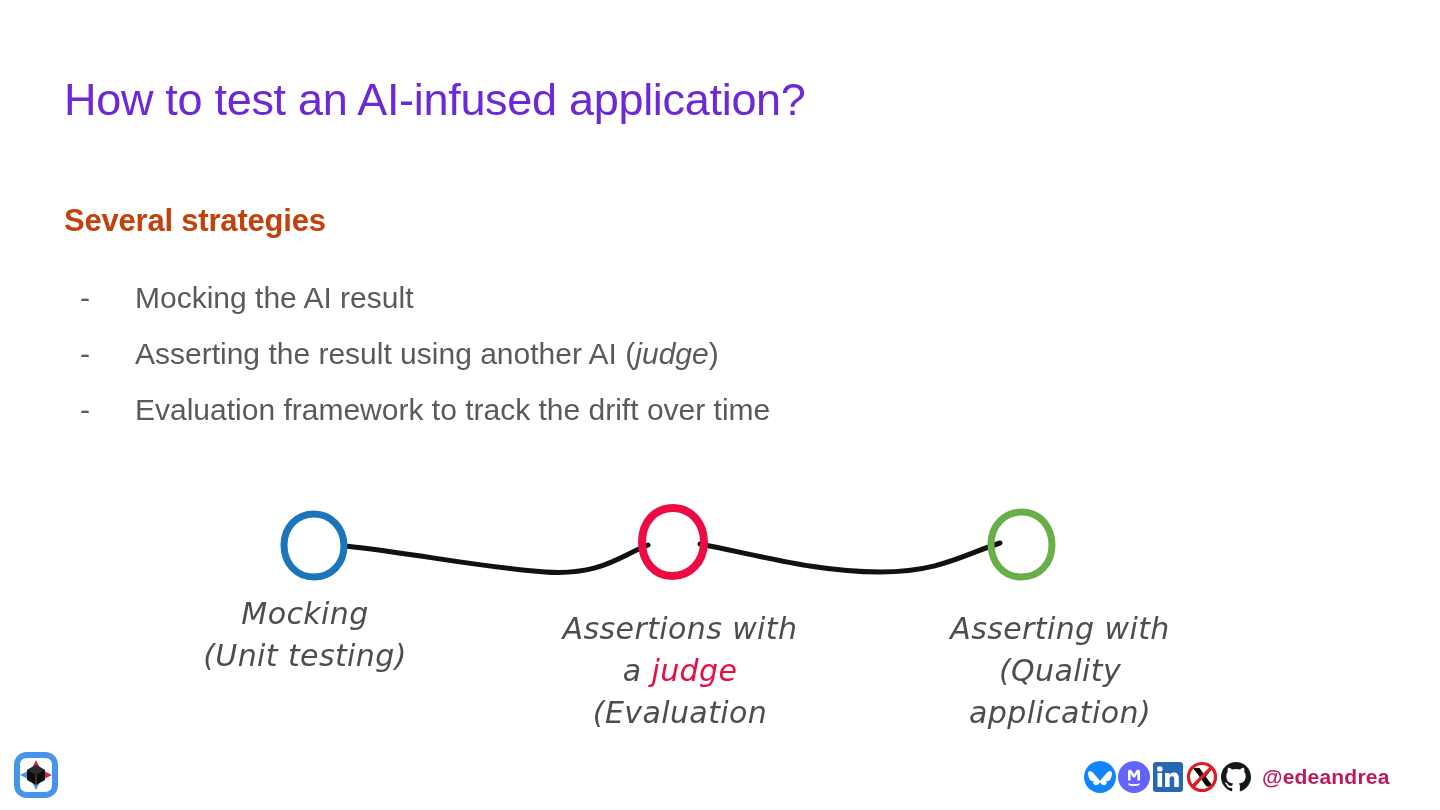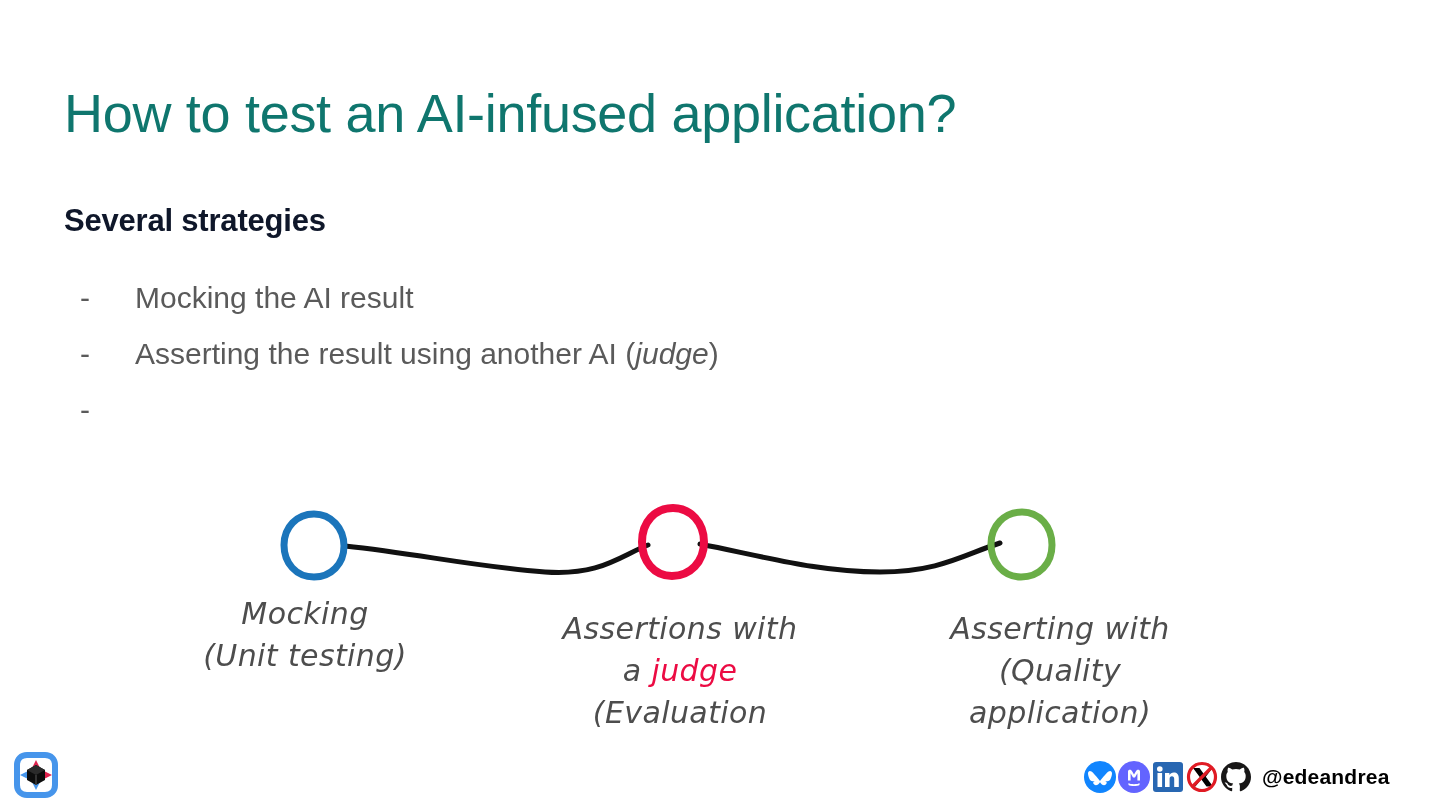--- a/index.html
+++ b/index.html
@@ -13,36 +13,36 @@
     position: relative;
     overflow: hidden;
     font-family: "Liberation Sans", sans-serif;
     -webkit-font-smoothing: antialiased;
   }
 
   
   .slide-title {
     position: absolute;
     left: 64px;
-    top: 82px;
-    font-size: 54px;
+    top: 74px;
+    font-size: 45px;
     font-weight: 400;
-    color: #0f766e;
+    color: #6d28d9;
     letter-spacing: -0.3px;
     white-space: nowrap;
   }
 
   
   .slide-subtitle {
     position: absolute;
     left: 64px;
     top: 203px;
     font-size: 31px;
     font-weight: bold;
-    color: #0f172a;
+    color: #c2410c;
     letter-spacing: -0.2px;
     white-space: nowrap;
   }
 
   
   .bullet-list {
     position: absolute;
     left: 80px;
     top: 281px;
     width: 1100px;
@@ -120,21 +120,21 @@
     width: 36px;
     height: 36px;
     margin-right: -2px;
     position: relative;
     flex: 0 0 auto;
   }
   .handle {
     margin-left: 10px;
     font-size: 21px;
     font-weight: bold;
-    color: #000000;
+    color: #be185d;
     letter-spacing: 0.2px;
     white-space: nowrap;
   }
 </style>
 </head>
 <body>
 
 <div class="slide-title">How to test an AI-infused application?</div>
 
 <div class="slide-subtitle">Several strategies</div>
@@ -146,20 +146,21 @@
     <span class="bullet-text">Mocking the AI result</span>
   </div>
 
   <div class="bullet-row">
     <span class="bullet-dash">-</span>
     <span class="bullet-text"><span>Asserting the result using another AI (</span><em>judge</em><span>)</span></span>
   </div>
 
   <div class="bullet-row">
     <span class="bullet-dash">-</span>
+    <span class="bullet-text">Evaluation framework to track the drift over time</span>
   </div>
 
 </div>
 
 <div class="diagram">
 
   <svg width="1440" height="330" viewBox="0 0 1440 330">
 
     <path d="M 345 66 C 420 74, 470 86, 545 92 C 600 96, 620 76, 648 65" fill="none" stroke="#111111" stroke-width="5" stroke-linecap="round"></path>
 

